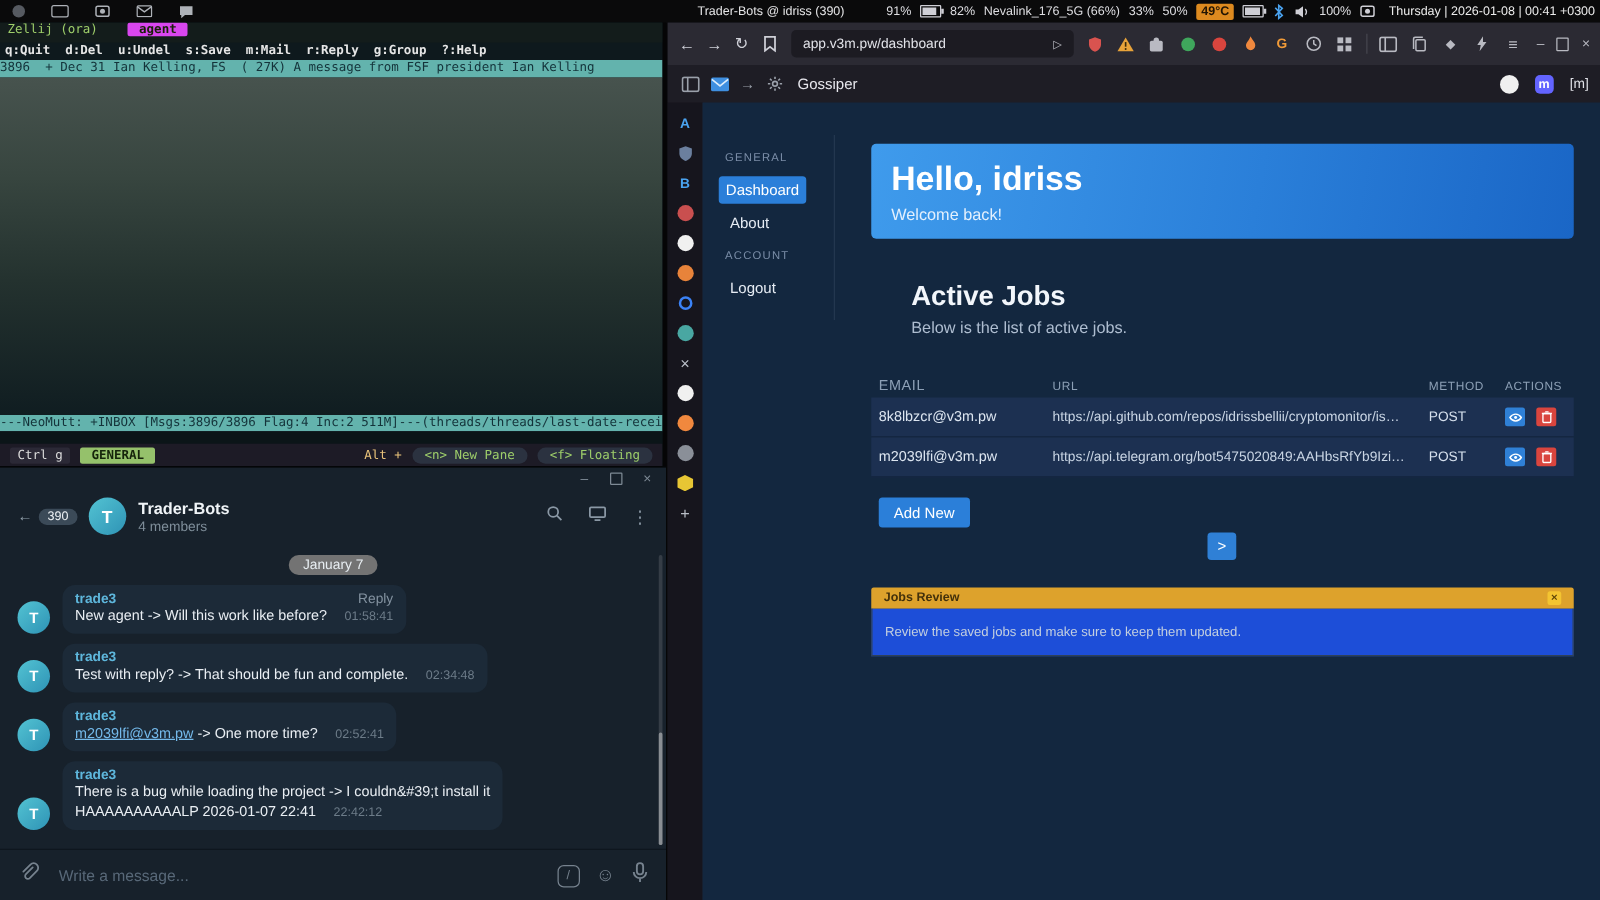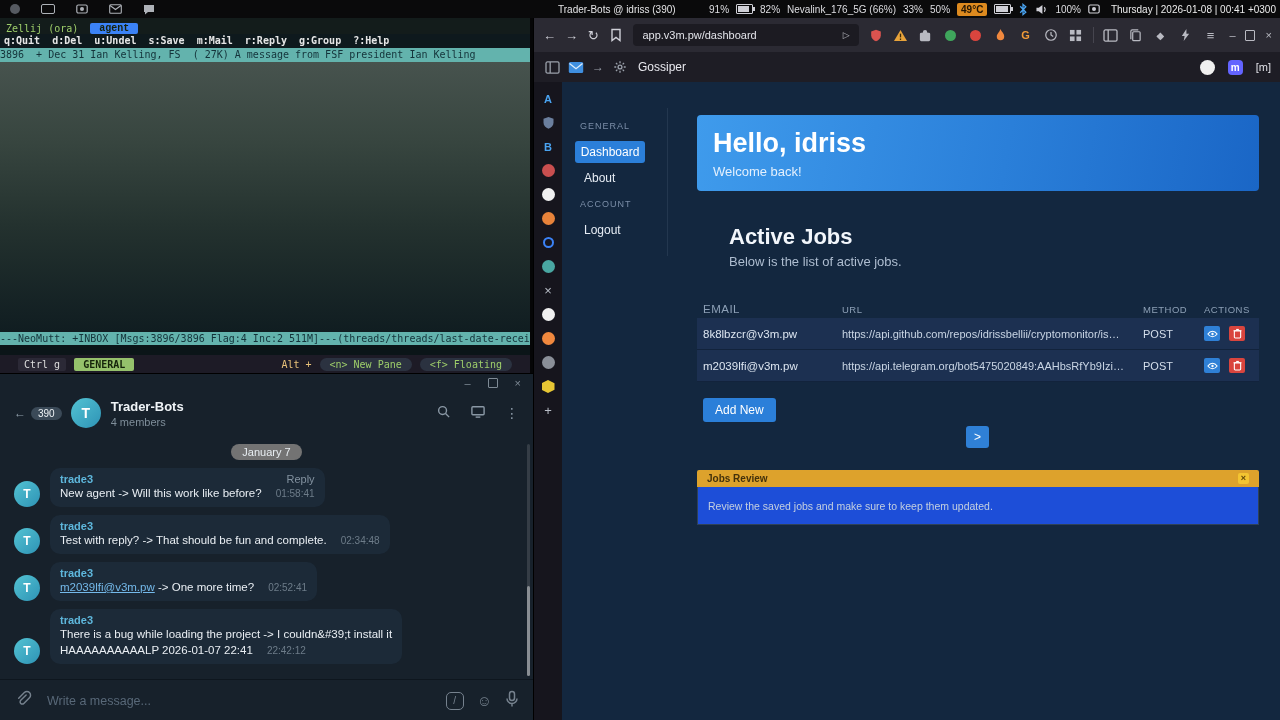--- a/index.html
+++ b/index.html
@@ -17,29 +17,29 @@
   .mb-right{position:absolute;right:4px;top:0;height:18px;display:flex;align-items:center;gap:7px;color:#dedee2;}
   .batt{position:relative;width:15px;height:8px;border:1px solid #cfcfd6;border-radius:1px;}
   .batt::after{content:"";position:absolute;right:-3px;top:1.5px;width:2px;height:4px;background:#cfcfd6;}
   .batt i{position:absolute;left:1px;top:1px;bottom:1px;background:#cfcfd6;}
   .temp-badge{background:#dd8a1f;color:#221503;font-weight:bold;padding:0 4px;border-radius:2px;line-height:13px;}
   .clock{margin-left:4px;color:#ececec;}
 
   
   .terminal{position:absolute;left:0;top:18px;width:530px;height:355px;background:#0e191d;
             font-family:"DejaVu Sans Mono",monospace;display:flex;flex-direction:column;overflow:hidden;}
-  .t-tabs{height:16px;background:#131c1b;display:flex;align-items:flex-end;gap:12px;padding:0 6px;font-size:10px;flex:none;}
+  .t-tabs{height:16px;background:#131c1b;display:flex;align-items:flex-start;gap:24px;padding:0 6px;font-size:10px;flex:none;}
   .t-session{color:#9ece6a;}
-  .t-tab{background:#3b82f6;color:#182007;padding:0 9px;border-radius:2px;font-weight:bold;font-family:Liberation Mono, monospace;}
+  .t-tab{background:#d946ef;color:#182007;padding:0 9px;border-radius:2px;font-weight:bold;}
   .t-help{height:14px;line-height:14px;font-size:10px;color:#e6e6e6;padding-left:4px;white-space:pre;flex:none;overflow:hidden;font-weight:bold;}
   .t-mail{height:14px;line-height:14px;font-size:10px;background:#63b3ad;color:#14333a;white-space:pre;flex:none;overflow:hidden;}
   .t-body{flex:1;background:linear-gradient(180deg,#47534e 0%,#37453f 30%,#24322f 60%,#101d21 100%);}
   .t-mutt{height:13px;line-height:13px;font-size:10px;background:#63b3ad;color:#14333a;white-space:pre;flex:none;overflow:hidden;}
   .t-gap{height:10px;background:#0b1518;flex:none;}
-  .t-zbar{height:18px;background:#1d1b26;display:flex;align-items:center;font-size:10px;padding:0 18px;gap:8px;flex:none;}
+  .t-zbar{height:18px;background:#1d1b26;display:flex;align-items:center;font-size:10px;padding:0 8px;gap:8px;flex:none;}
   .z-prefix{color:#dcdcdc;background:#2b2936;padding:1px 6px;border-radius:2px;}
   .z-mode{background:#95c16b;color:#16240b;font-weight:bold;padding:1px 9px;border-radius:2px;}
   .z-alt{margin-left:auto;color:#e8c27a;}
   .z-chip{background:#2b3240;color:#9ece6a;padding:1px 10px;border-radius:8px;}
 
   
   .chat{position:absolute;left:0;top:373px;width:533px;height:347px;background:#17212b;border-top:1px solid #000;overflow:hidden;}
   .c-controls{position:absolute;top:3px;right:12px;display:flex;gap:17px;align-items:center;color:#7e8a95;font-size:11px;height:12px;}
   .c-max{width:8px;height:8px;border:1px solid #7e8a95;border-radius:1px;}
   .c-header{position:absolute;top:16px;left:0;right:0;height:46px;display:flex;align-items:center;padding:0 14px;box-sizing:border-box;}

